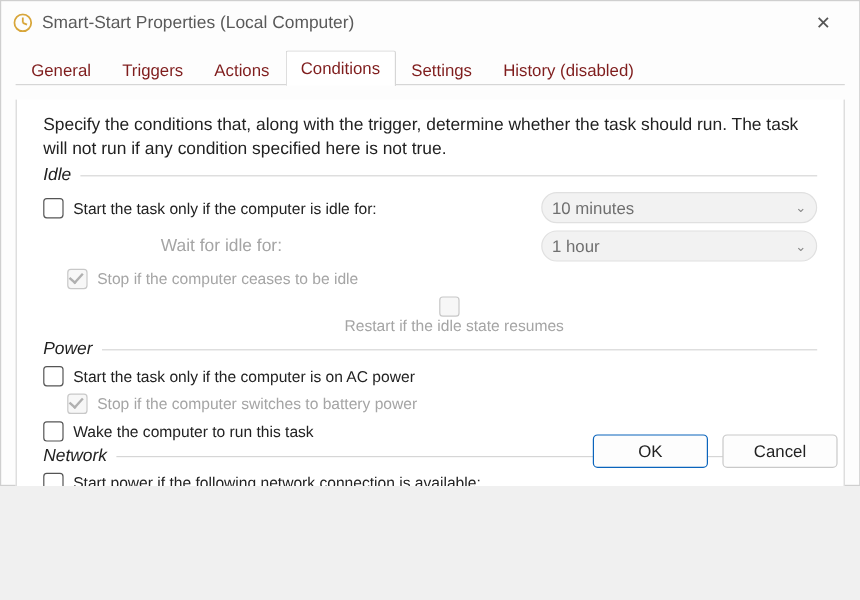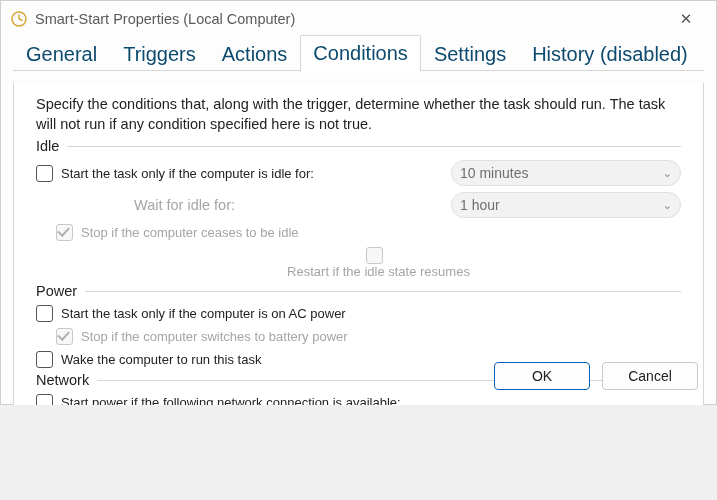--- a/index.html
+++ b/index.html
@@ -14,40 +14,40 @@
       justify-content: space-between;
     }
     .titlebar-left { display: flex; align-items: center; gap: 8px; }
     .title-icon-svg { width: 16px; height: 16px; }
     .close-x { width: 40px; text-align: center; font-size: 15px; color: #555; cursor: default; }
     .tabs {
       display: flex; align-items: flex-end; height: 30px;
       margin: 4px 12px 0 12px; position: relative;
     }
     .tab {
-      padding: 6px 12px 6px 12px; font-size: 20px; color: #0c4a6e;
+      padding: 6px 12px 6px 12px; font-size: 14px; color: #7f1d1d;
       border: 1px solid transparent; border-bottom: none;
       position: relative; top: 1px; background: transparent;
     }
     .tab.active {
       background: #fff; border-color: #d6d6d6; border-bottom: 1px solid #fff;
       border-radius: 2px 2px 0 0; z-index: 2;
     }
     .tab-underline {
       position: absolute; left: 0; right: 0; bottom: 0;
       height: 1px; background: #d6d6d6; z-index: 1;
     }
     .content {
       padding: 12px 22px 8px 22px; background: #fff;
       margin: 12px 12px; border: 1px solid #d6d6d6; border-top: none;
       height: 396px; position: relative;
     }
     .desc { font-size: 14.5px; color: #222; line-height: 1.35; margin-bottom: 4px; }
     .fieldset-row {
-      display: flex; align-items: center; margin-top: 4px;
+      display: flex; align-items: center; margin-top: 4px; font-style: italic;
     }
     .fs-label { font-size: 14.5px; color: #222; padding-right: 8px; white-space: nowrap; }
     .fs-line { flex: 1; height: 1px; background: #d6d6d6; }
     .row { display: flex; align-items: center; margin-top: 6px; }
     .chk {
       width: 17px; height: 17px; border: 1.5px solid #555; border-radius: 3px;
       margin-right: 8px; flex-shrink: 0; background: #fff; position: relative;
     }
     .chk.disabled { background: #f7f7f7; border-color: #c8c8c8; }
     .chk.disabled.checked::after {

